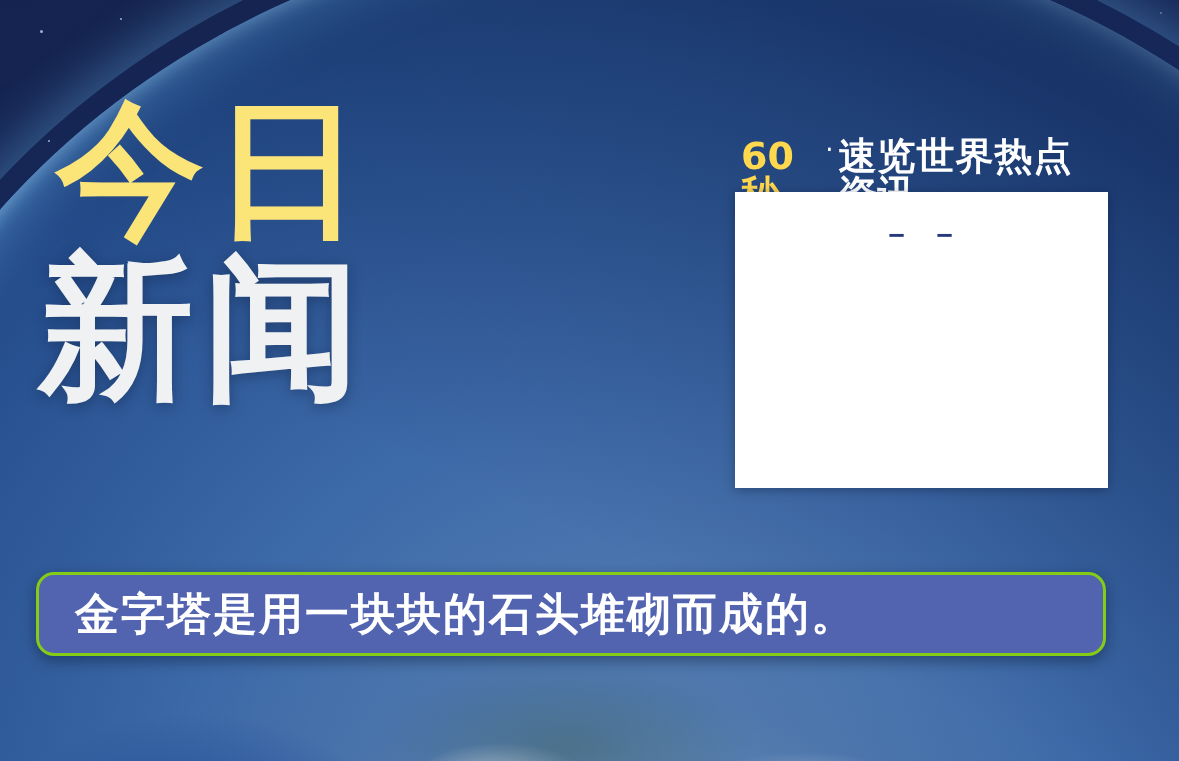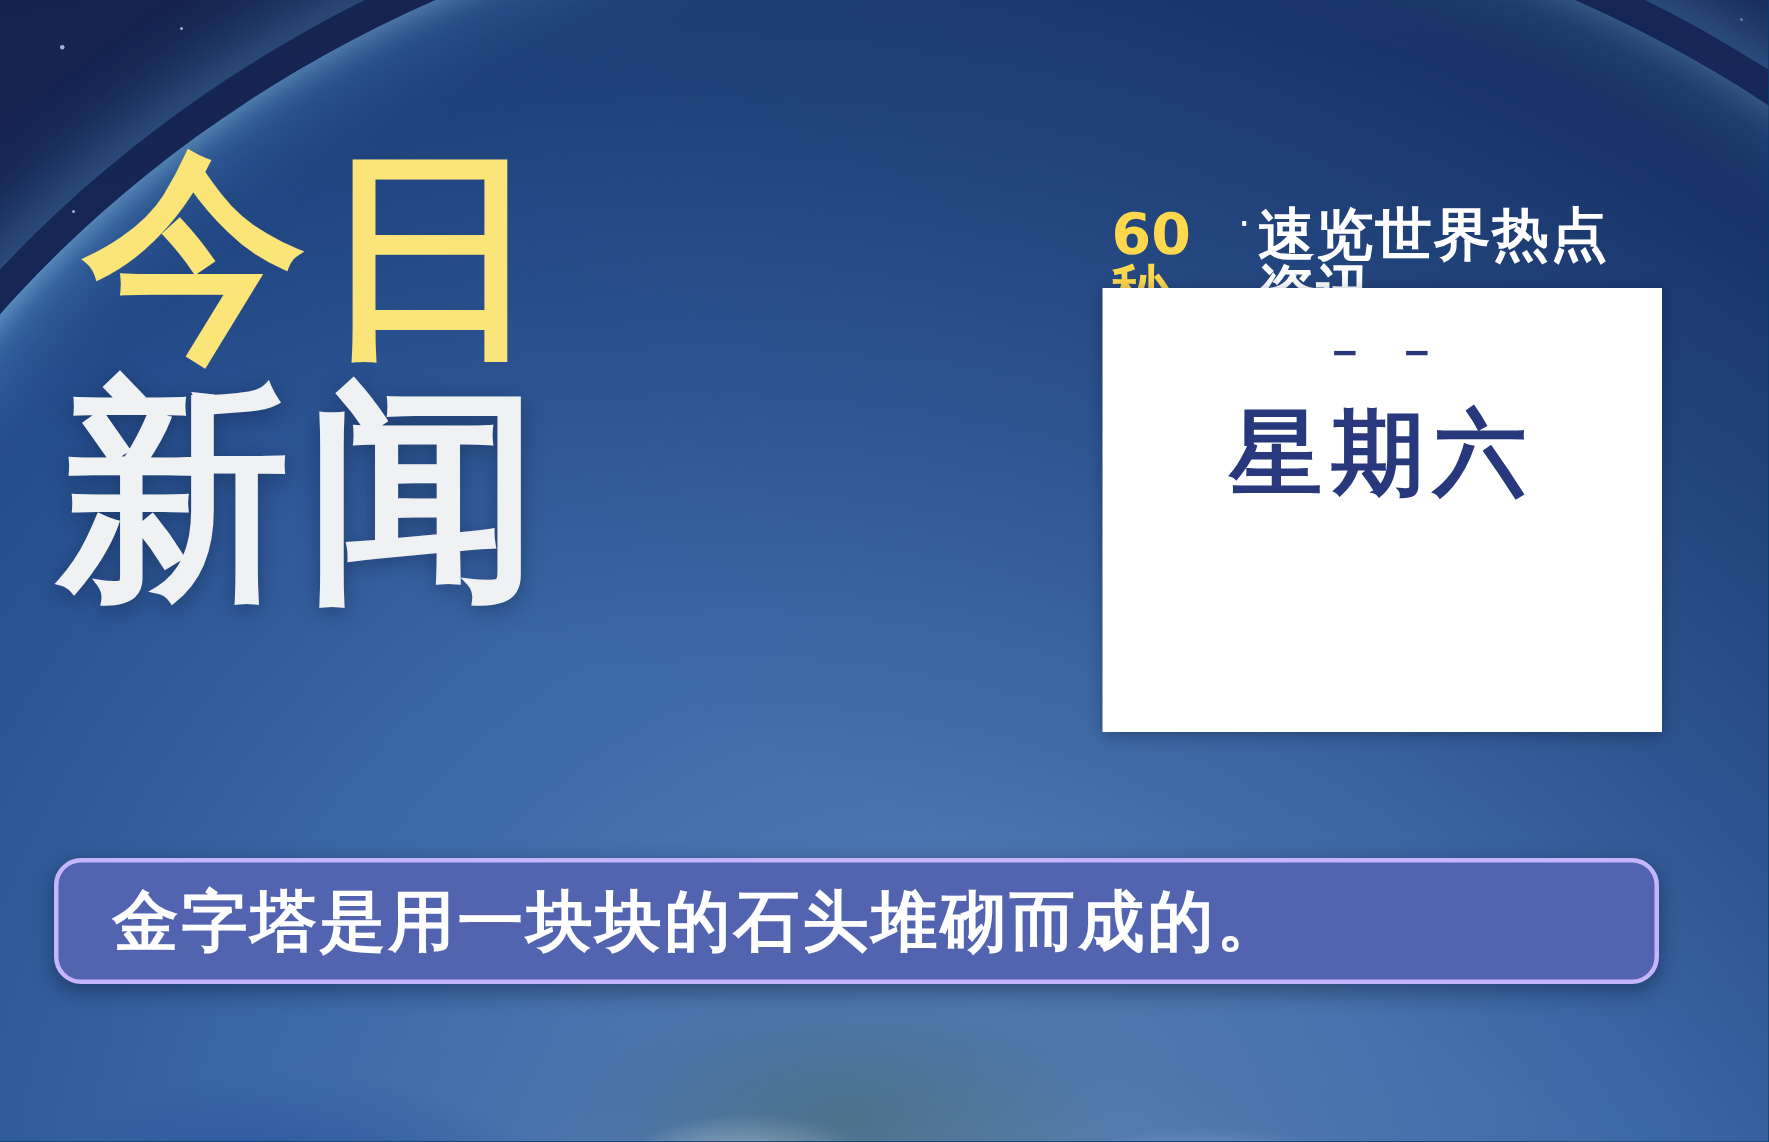--- a/index.html
+++ b/index.html
@@ -2,21 +2,21 @@
 <html><head>
 <meta charset="utf-8">
 <style>
   html,body{margin:0;padding:0;background:#0d1a3f;}
   body{font-family:"DejaVu Sans","Liberation Sans",sans-serif;}
 
   #poster{
     position:relative;
     width:1179px;height:761px;
     overflow:hidden;
-    background:#0369a1;
+    background:#c2410c;
   }
 
   
   .space{
     position:absolute;inset:0;
     background:
       radial-gradient(ellipse 900px 520px at 18% 86%, rgba(70,130,200,.55) 0%, rgba(40,80,150,.25) 45%, rgba(17,35,80,0) 72%),
       radial-gradient(ellipse 620px 420px at 96% 96%, rgba(120,160,220,.35) 0%, rgba(30,60,130,0) 65%),
       linear-gradient(170deg,#15234f 0%,#16295c 38%,#13255a 60%,#101f49 100%);
   }
@@ -114,21 +114,21 @@
     margin-top:22px;font-size:36px;font-weight:bold;color:#27387c;letter-spacing:2px;
     display:flex;align-items:center;gap:16px;
   }
   .card-issue .dash{font-size:30px;font-weight:bold;}
   .card-week{margin-top:14px;font-size:62px;font-weight:bold;color:#27387c;letter-spacing:6px;line-height:1.05;}
   .card-lunar{margin-top:18px;font-size:66px;font-weight:bold;color:#27387c;letter-spacing:6px;line-height:1.05;}
 
   
   .quote{
     position:absolute;left:36px;top:572px;width:1070px;height:84px;
-    background:#5263b0;border:3px solid #c4b5fd;border-radius:18px;
+    background:#5263b0;border:3px solid #84cc16;border-radius:18px;
     display:flex;align-items:center;
     box-shadow:0 5px 14px rgba(5,14,40,.40);
     box-sizing:border-box;
   }
   .quote span{
     margin-left:36px;font-size:44px;font-weight:bold;color:#ffffff;letter-spacing:2px;
   }
 </style>
 </head>
 <body>
@@ -206,20 +206,19 @@
     <span class="tag-60">60秒</span>
     <span class="tag-dot">·</span>
     <span class="tag-rest">速览世界热点资讯</span>
   </div>
 
   <div class="card">
     <div class="card-issue">
       <span class="dash">－</span>
       <span class="dash">－</span>
     </div>
-    <div class="card-week">星期六</div>
   </div>
 
   <div class="quote">
     <span>金字塔是用一块块的石头堆砌而成的。</span>
   </div>
 
 </div>
 
 </body></html>

